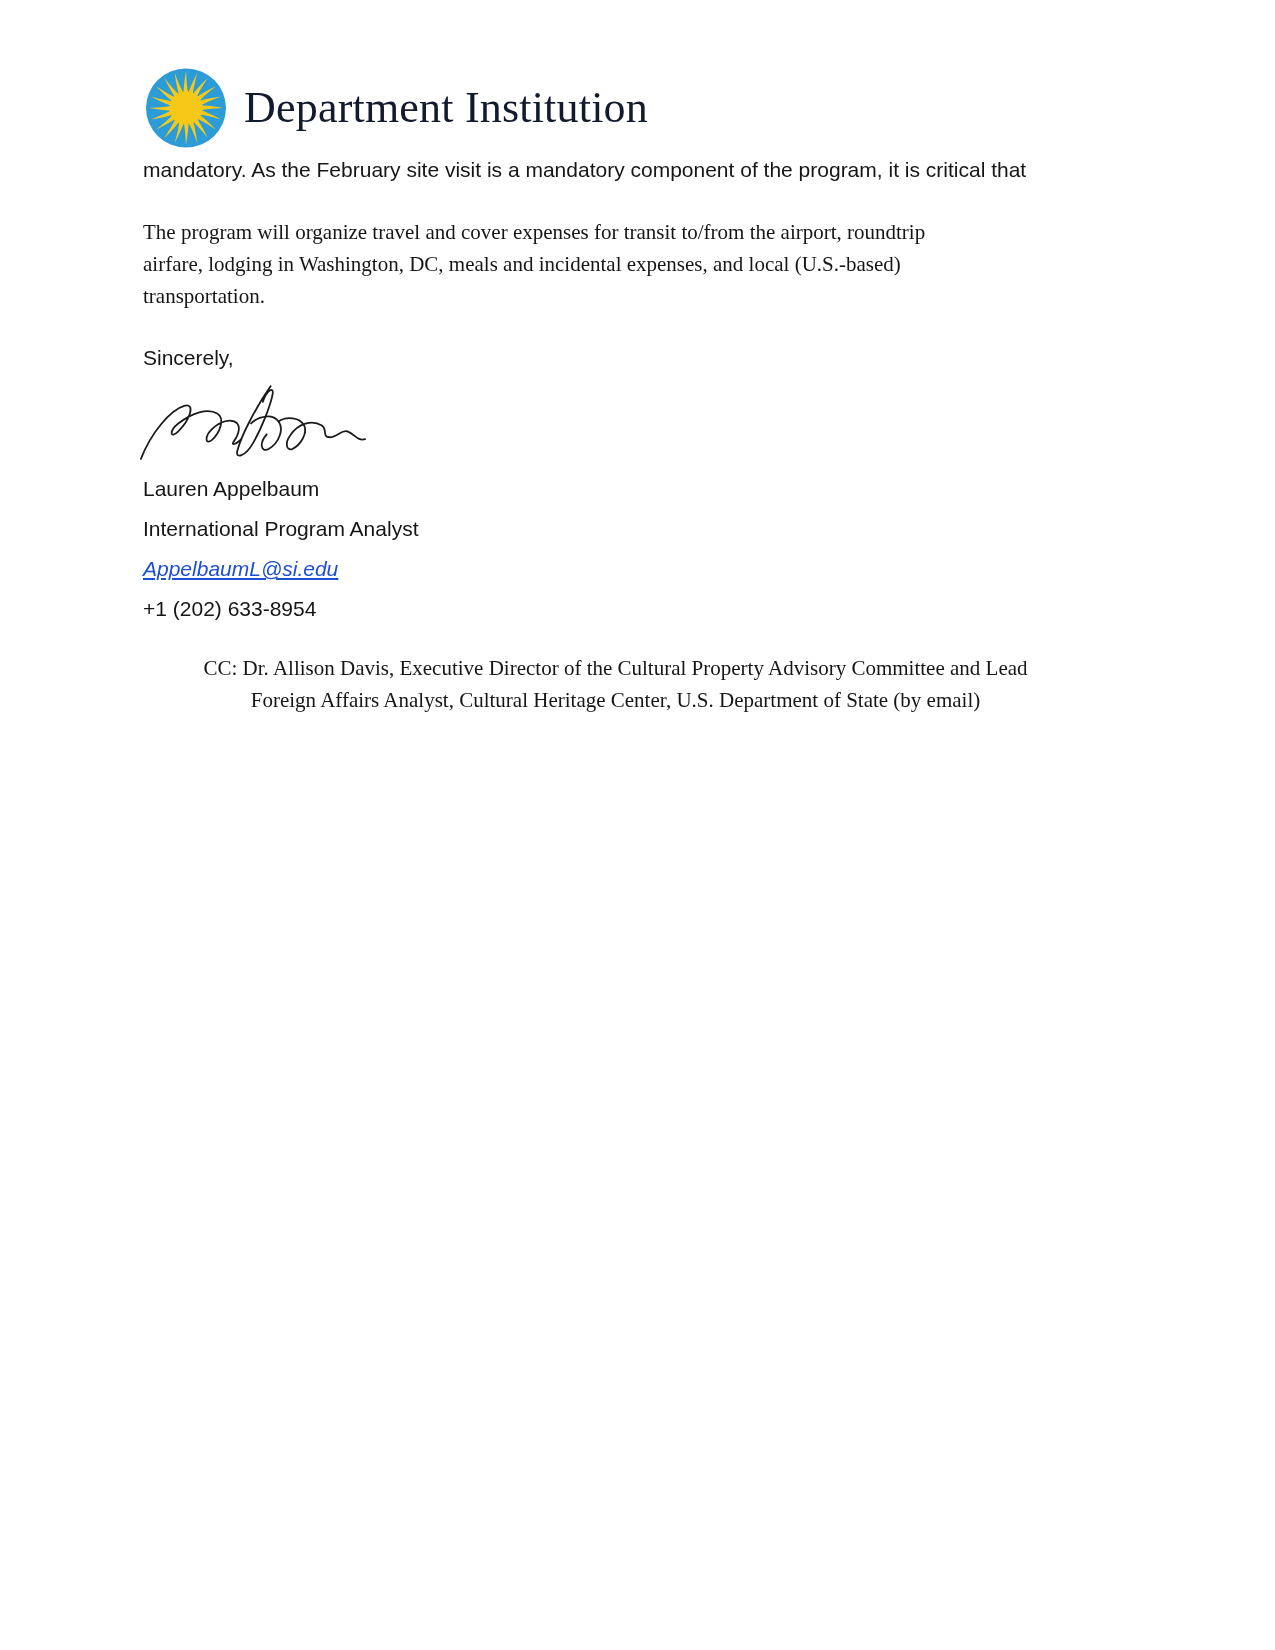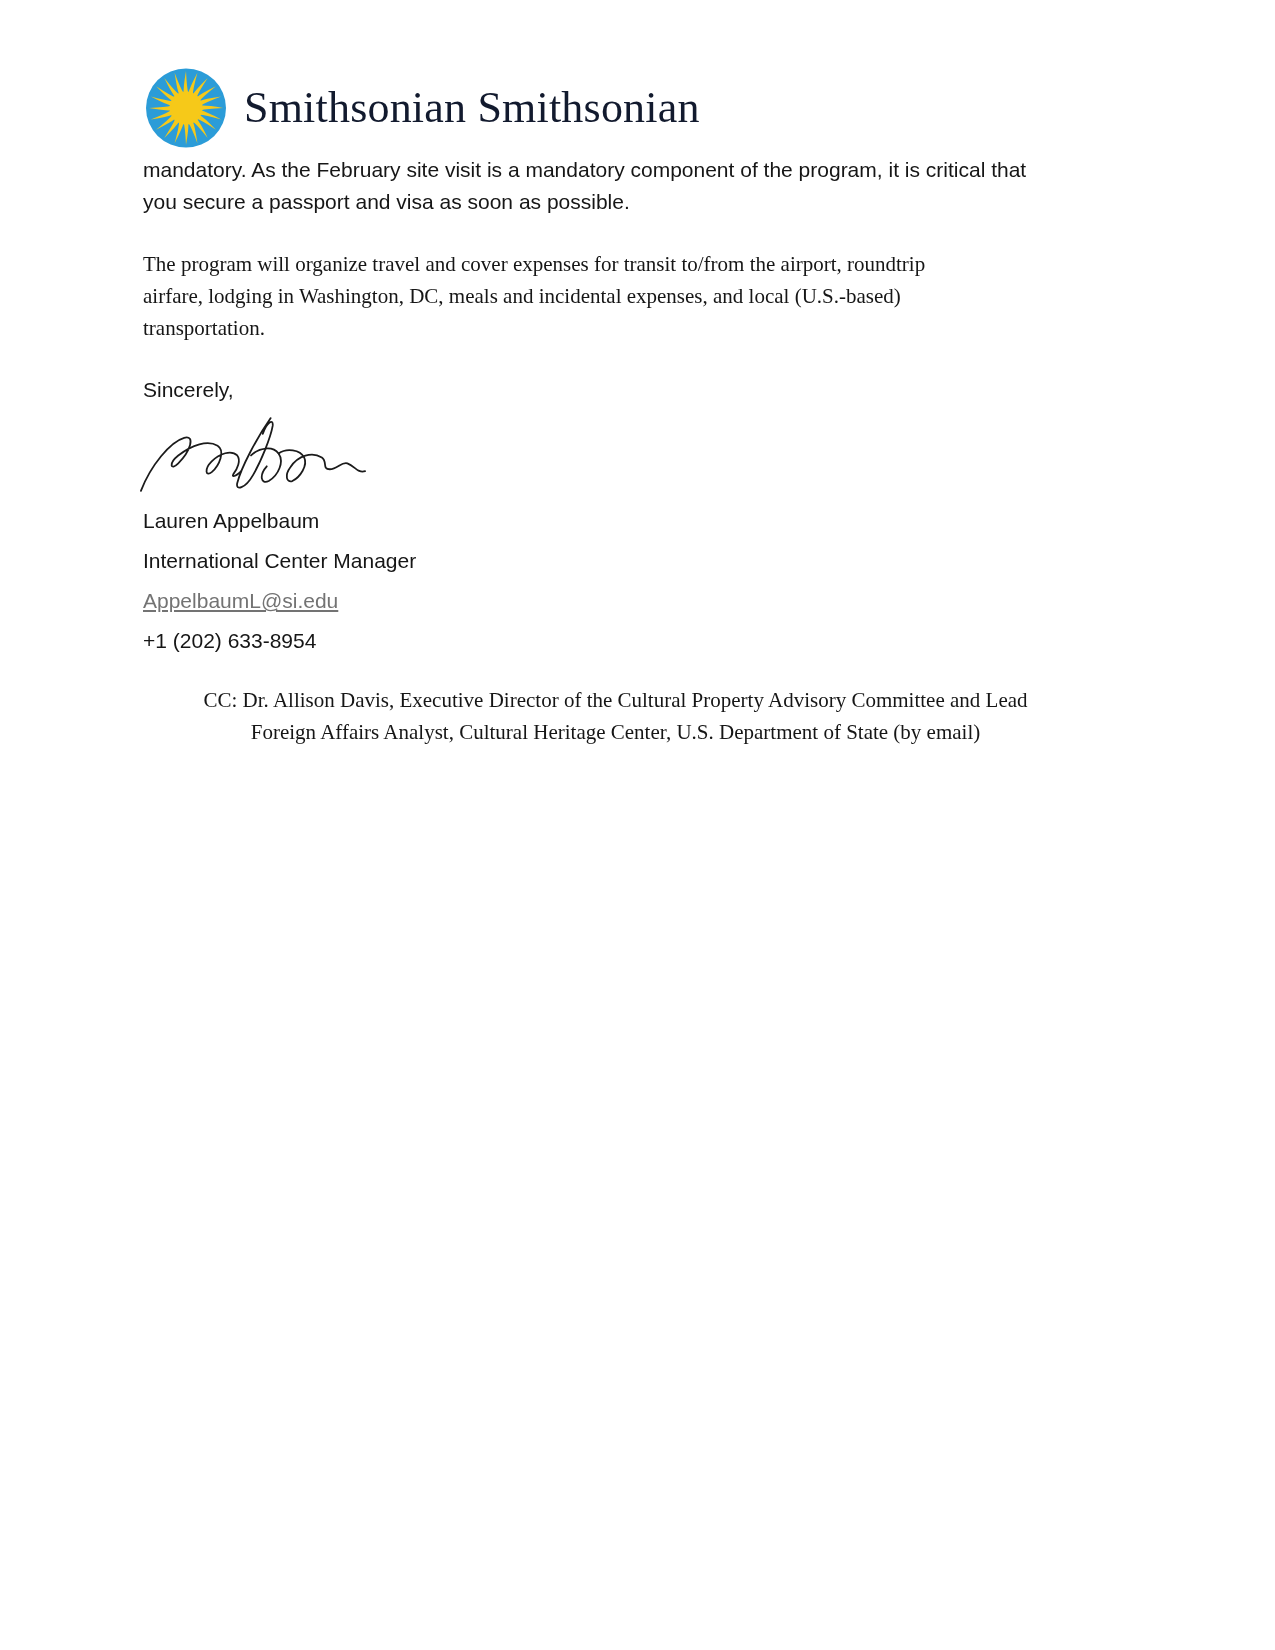--- a/index.html
+++ b/index.html
@@ -13,58 +13,58 @@
     font-family:"Liberation Serif",serif;font-size:44px;line-height:1;
     color:#121a2e;letter-spacing:.2px;white-space:nowrap;
   }
   .content{margin:6px 0 0 143px;width:945px;}
   p{margin:0 0 30px 0;}
   .pre{white-space:pre-line;font-family:Liberation Serif, serif;}
   strong{font-weight:normal;}
   .closing{margin-bottom:5px;}
   .sig-svg{display:block;margin:6px 0 6px -8px;}
   .sender div{line-height:30px;margin-top:10px;}
-  a.email-link{color:#737373;text-decoration:underline;cursor:pointer;}
+  a.email-link{color:#1d4ed8;text-decoration:underline;cursor:pointer;font-style:italic;}
   .cc{margin-top:28px;text-align:center;}
 </style>
 </head>
 <body>
 
 <div class="header">
   <svg class="sun-badge" viewBox="0 0 82 80" aria-hidden="true">
     <ellipse cx="41" cy="40" rx="40" ry="39.5" fill="#2b9cd8"></ellipse>
     <circle cx="41" cy="40" r="16.5" fill="#f6c919"></circle>
     <path id="sun-rays" fill="#f6c919" d="M38.7,25.2 Q38.1,19.9 41.0,3.0 Q41.8,19.7 43.3,25.2 Z M43.3,25.2 Q44.5,20.0 52.4,4.8 Q48.0,20.9 47.8,26.6 Z M47.8,26.6 Q50.5,22.0 62.7,10.1 Q53.6,24.0 51.6,29.4 Z M51.6,29.4 Q55.6,25.8 70.9,18.3 Q57.9,28.7 54.4,33.2 Z M54.4,33.2 Q59.3,31.0 76.2,28.6 Q60.6,34.4 55.8,37.7 Z M55.8,37.7 Q61.1,37.1 78.0,40.0 Q61.3,40.8 55.8,42.3 Z M55.8,42.3 Q61.0,43.5 76.2,51.4 Q60.1,47.0 54.4,46.8 Z M54.4,46.8 Q59.0,49.5 70.9,61.7 Q57.0,52.6 51.6,50.6 Z M51.6,50.6 Q55.2,54.6 62.7,69.9 Q52.3,56.9 47.8,53.4 Z M47.8,53.4 Q50.0,58.3 52.4,75.2 Q46.6,59.6 43.3,54.8 Z M43.3,54.8 Q43.9,60.1 41.0,77.0 Q40.2,60.3 38.7,54.8 Z M38.7,54.8 Q37.5,60.0 29.6,75.2 Q34.0,59.1 34.2,53.4 Z M34.2,53.4 Q31.5,58.0 19.3,69.9 Q28.4,56.0 30.4,50.6 Z M30.4,50.6 Q26.4,54.2 11.1,61.7 Q24.1,51.3 27.6,46.8 Z M27.6,46.8 Q22.7,49.0 5.8,51.4 Q21.4,45.6 26.2,42.3 Z M26.2,42.3 Q20.9,42.9 4.0,40.0 Q20.7,39.2 26.2,37.7 Z M26.2,37.7 Q21.0,36.5 5.8,28.6 Q21.9,33.0 27.6,33.2 Z M27.6,33.2 Q23.0,30.5 11.1,18.3 Q25.0,27.4 30.4,29.4 Z M30.4,29.4 Q26.8,25.4 19.3,10.1 Q29.7,23.1 34.2,26.6 Z M34.2,26.6 Q32.0,21.7 29.6,4.8 Q35.4,20.4 38.7,25.2 Z"></path>
   </svg>
-  <div class="logo-text">Smithsonian Smithsonian</div>
+  <div class="logo-text">Department Institution</div>
 </div>
 
 <div class="content">
 
-  <p><span>mandatory. </span><strong><span>As the February site visit is a mandatory component of the program, it is critical that</span><br><span>you secure a passport and visa as soon as possible.</span></strong></p>
+  <p><span>mandatory. </span><strong><span>As the February site visit is a mandatory component of the program, it is critical that</span><br></strong></p>
 
   <p class="pre">The program will organize travel and cover expenses for transit to/from the airport, roundtrip
 airfare, lodging in Washington, DC, meals and incidental expenses, and local (U.S.-based)
 transportation.</p>
 
 
   <p class="closing">Sincerely,</p>
 
   <svg class="sig-svg" width="236" height="84" viewBox="0 0 240 85" aria-hidden="true">
     <g fill="none" stroke="#1b1b1b" stroke-width="1.8" stroke-linecap="round">
       <path d="M6,80 C16,54 36,30 50,26 C62,23 56,40 44,52 C36,60 34,52 44,44 C58,33 74,28 84,34 C92,39 86,54 78,61 C72,66 70,58 78,50 C86,42 98,38 104,44 C108,49 104,58 100,63 C98,66 102,66 108,60"></path>
       <path d="M138,6 C124,26 108,56 104,72 C102,80 112,78 120,64 C128,50 138,26 140,14 C141,6 134,10 130,22"></path>
       <path d="M118,44 C126,36 140,34 146,42 C152,50 146,64 136,70 C128,74 126,64 134,55"></path>
       <path d="M146,42 C154,36 168,38 172,46 C176,54 168,66 160,70 C154,72 152,64 158,56 C166,44 180,40 190,46 C196,50 190,58 198,58 C206,58 210,50 216,52 C224,55 226,62 234,60"></path>
     </g>
   </svg>
 
   <div class="sender">
     <div>Lauren Appelbaum</div>
-    <div>International Center Manager</div>
+    <div>International Program Analyst</div>
     <div><a class="email-link">AppelbaumL@si.edu</a></div>
     <div>+1 (202) 633-8954</div>
   </div>
 
   <p class="pre cc">CC: Dr. Allison Davis, Executive Director of the Cultural Property Advisory Committee and Lead
 Foreign Affairs Analyst, Cultural Heritage Center, U.S. Department of State (by email)</p>
 
 </div>
 
 </body></html>

